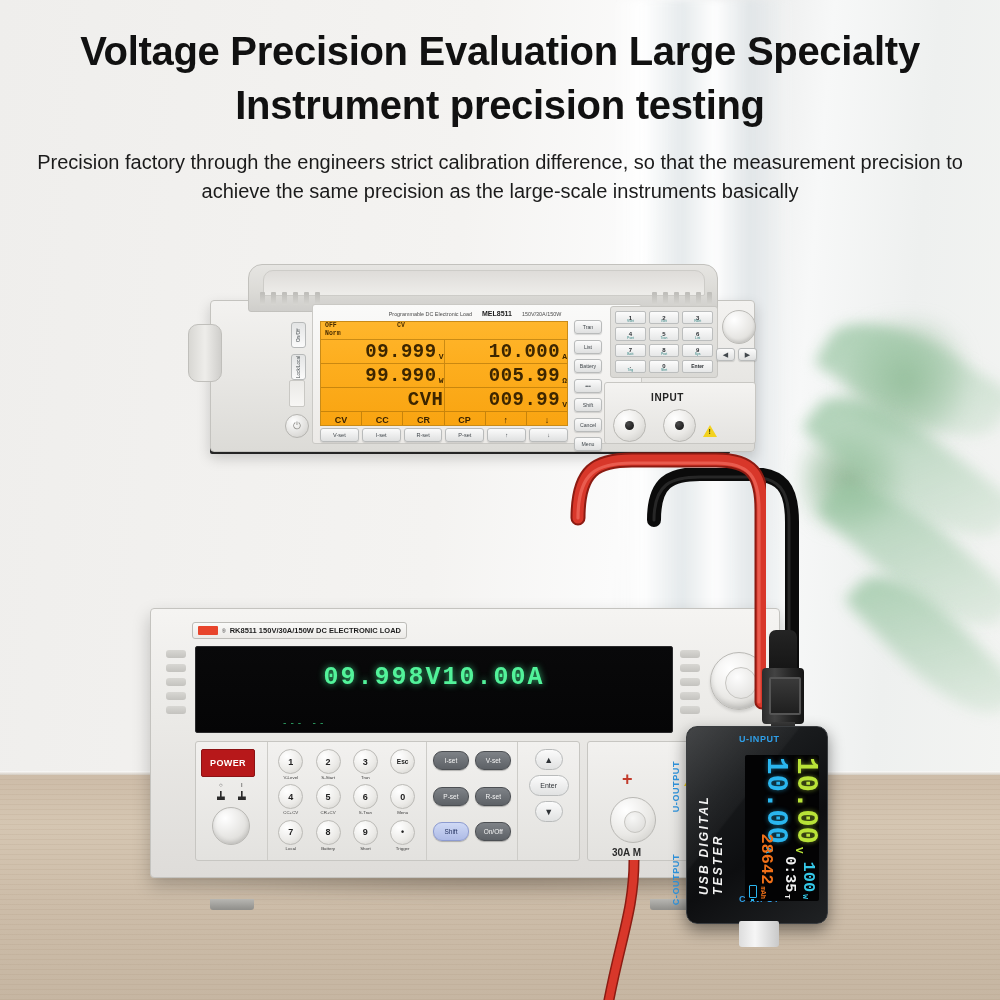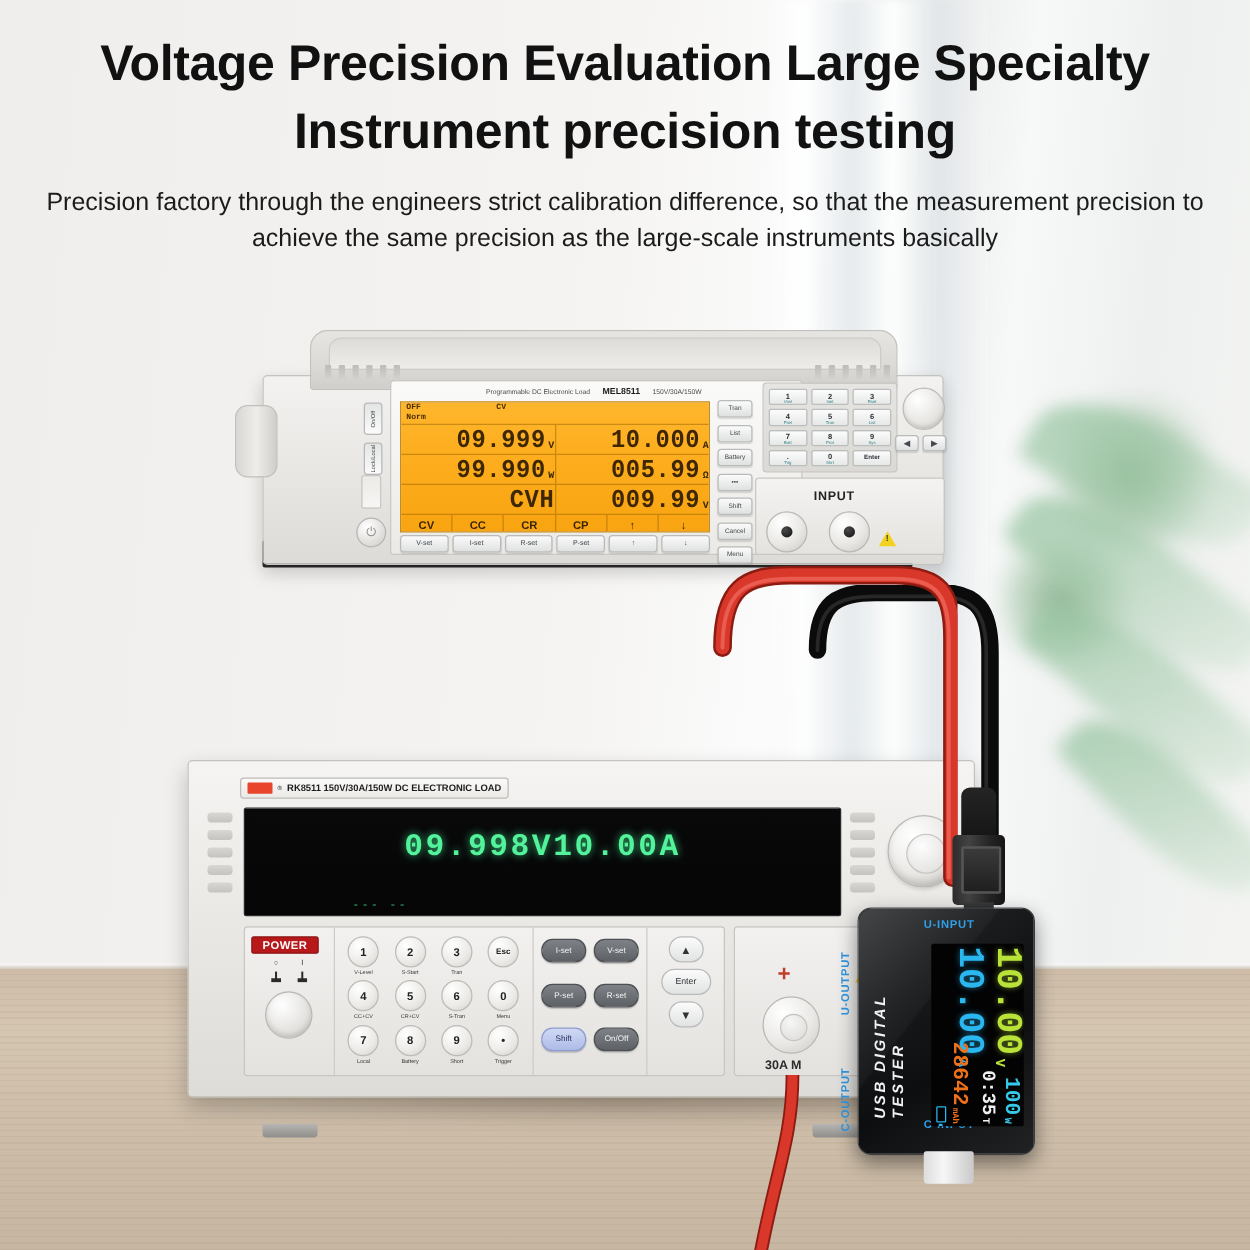--- a/index.html
+++ b/index.html
@@ -299,21 +299,21 @@
 
   
   #deck {
     position:absolute; left:45px; top:133px; width:385px; height:120px;
     background:linear-gradient(180deg,#f2f1ef,#e3e2df);
     border:1px solid #c7c6c2; border-radius:3px;
     display:flex;
   }
   #power-sec { width:72px; border-right:1px solid #cdccc8; padding:7px 5px; }
   #power-badge {
-    width:54px; height:14px; background:#b7181a; color:#fff;
+    width:54px; height:28px; background:#b7181a; color:#fff;
     font-size:9px; font-weight:bold; border-radius:2px;
     display:flex; align-items:center; justify-content:center; letter-spacing:.4px;
     border:1px solid #8c1214;
   }
   #power-sym { display:flex; gap:13px; justify-content:center; margin-top:5px; font-size:6px; color:#333; }
   #power-sym span { display:flex; flex-direction:column; align-items:center; line-height:7px; }
   .sw-ico { width:8px; height:9px; background:#2a2a2a; clip-path:polygon(40% 0,60% 0,60% 62%,100% 62%,100% 100%,0 100%,0 62%,40% 62%); margin-top:2px; }
   #power-knob {
     width:38px; height:38px; margin:7px auto 0;
     background:radial-gradient(circle at 34% 28%, #ffffff, #e3e2df 62%, #c8c7c3);

